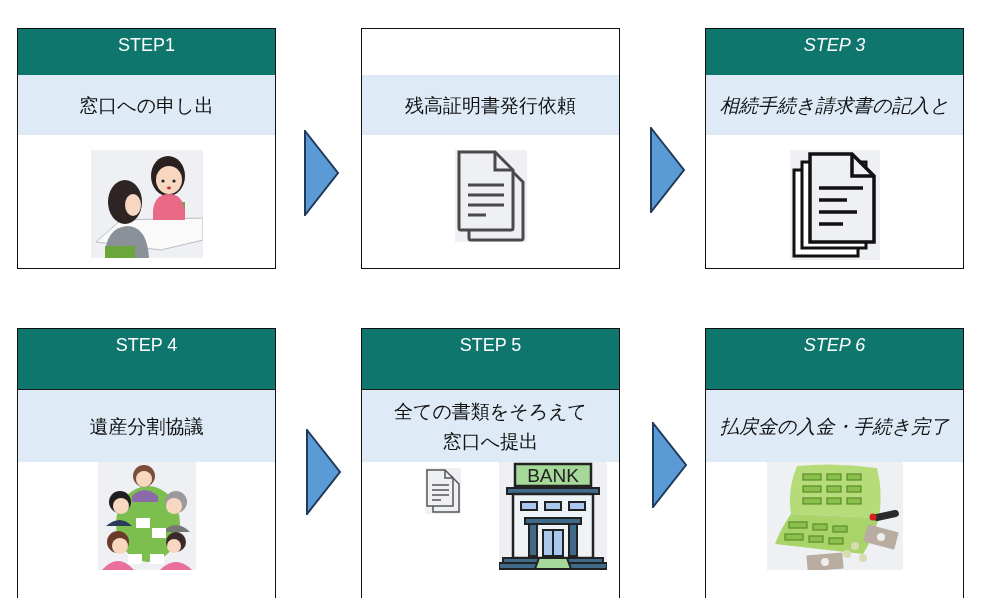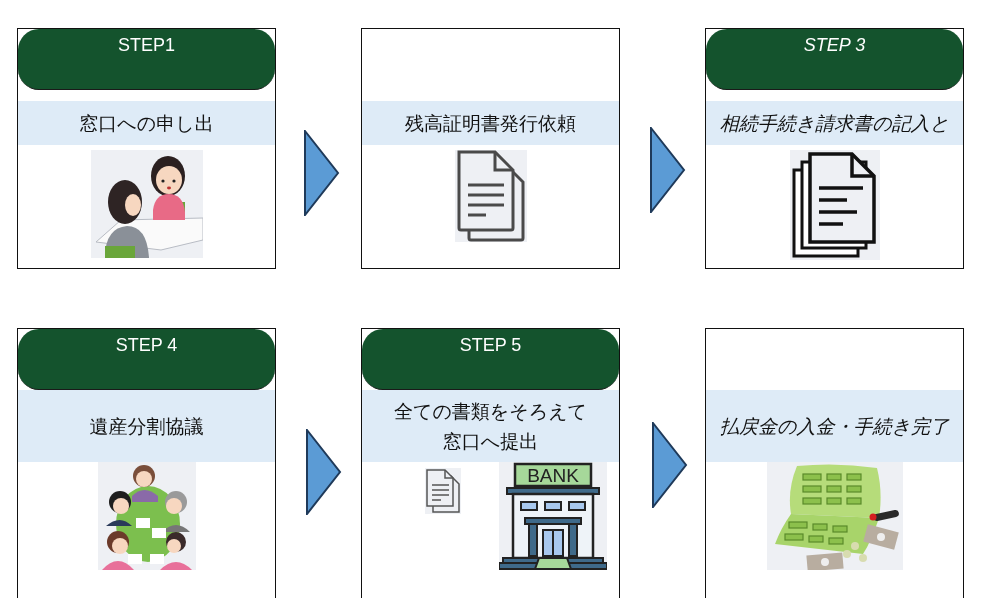--- a/index.html
+++ b/index.html
@@ -1,28 +1,28 @@
 <!DOCTYPE html>
 <html><head>
 <meta charset="utf-8">
 <style>
   html, body { margin: 0; padding: 0; background: #ffffff; }
   body { width: 983px; height: 598px; position: relative; overflow: hidden;
          font-family: "DejaVu Sans", "Liberation Sans", sans-serif; }
   .step { position: absolute; box-sizing: border-box; border: 1.5px solid #111; background: #fff; }
-  .step .hdr { position: absolute; left: 0; right: 0; top: 0; height: 60px; background: #14532d;
+  .step .hdr { position: absolute; left: 0; right: 0; top: 0; height: 60px; background: #0f766e;
                border-bottom: 1px solid #1a1a1a; color: #fff; font-size: 18px; text-align: center;
-               line-height: 32px; font-family: "Liberation Sans", sans-serif; border-radius: 21px; }
+               line-height: 32px; font-family: "Liberation Sans", sans-serif; }
   .step .band { position: absolute; left: 0; right: 0; background: #deebf7; color: #111;
                 font-size: 19px; display: flex; align-items: center; justify-content: center;
                 text-align: center; line-height: 30px; }
   .step .pic { position: absolute; left: 0; right: 0; bottom: 0; display: flex;
                align-items: flex-start; justify-content: center; }
   .row1 { top: 28px; height: 241px; }
-  .row1 .band { top: 72px; height: 44px; }
+  .row1 .band { top: 46px; height: 60px; }
   .row1 .pic { top: 121px; }
   .row2 { top: 328px; height: 283px; }
   .row2 .band { top: 61px; height: 72px; }
   .row2 .pic { top: 133px; }
   .c1 { left: 17px; width: 259px; }
   .c2 { left: 361px; width: 259px; }
   .c3 { left: 705px; width: 259px; font-style: italic; }
   .arrow { position: absolute; width: 36px; height: 86px; }
 </style>
 </head>
@@ -168,20 +168,21 @@
       <polygon points="40,96 68,96 72,107 36,107" fill="#a6d89a" stroke="#222" stroke-width="2"></polygon>
     </svg>
   </div>
 </div>
 
 <svg class="arrow" style="left:652px; top:422px;" viewBox="0 0 36 86">
   <polygon points="1,1 34,43 1,85" fill="#5b9bd5" stroke="#1f3a5a" stroke-width="2"></polygon>
 </svg>
 
 <div class="step row2 c3">
+  <div class="hdr">STEP 6</div>
   <div class="band">払戻金の入金・手続き完了</div>
   <div class="pic">
     <svg width="136" height="108" viewBox="0 0 136 108">
       <rect width="136" height="108" fill="#eef0f4"></rect>
       <path d="M30,4 Q70,0 110,6 Q116,30 112,56 L24,52 Q20,28 30,4 Z" fill="#b6dc7a"></path>
       <path d="M24,52 L112,56 Q104,80 96,92 L8,82 Q14,66 24,52 Z" fill="#a8d46a"></path>
       <g stroke="#5a8a2a" stroke-width="1.2" fill="#8cc04c">
         <rect x="36" y="12" width="18" height="6"></rect>
           <rect x="60" y="12" width="14" height="6"></rect>
           <rect x="80" y="12" width="14" height="6"></rect>

